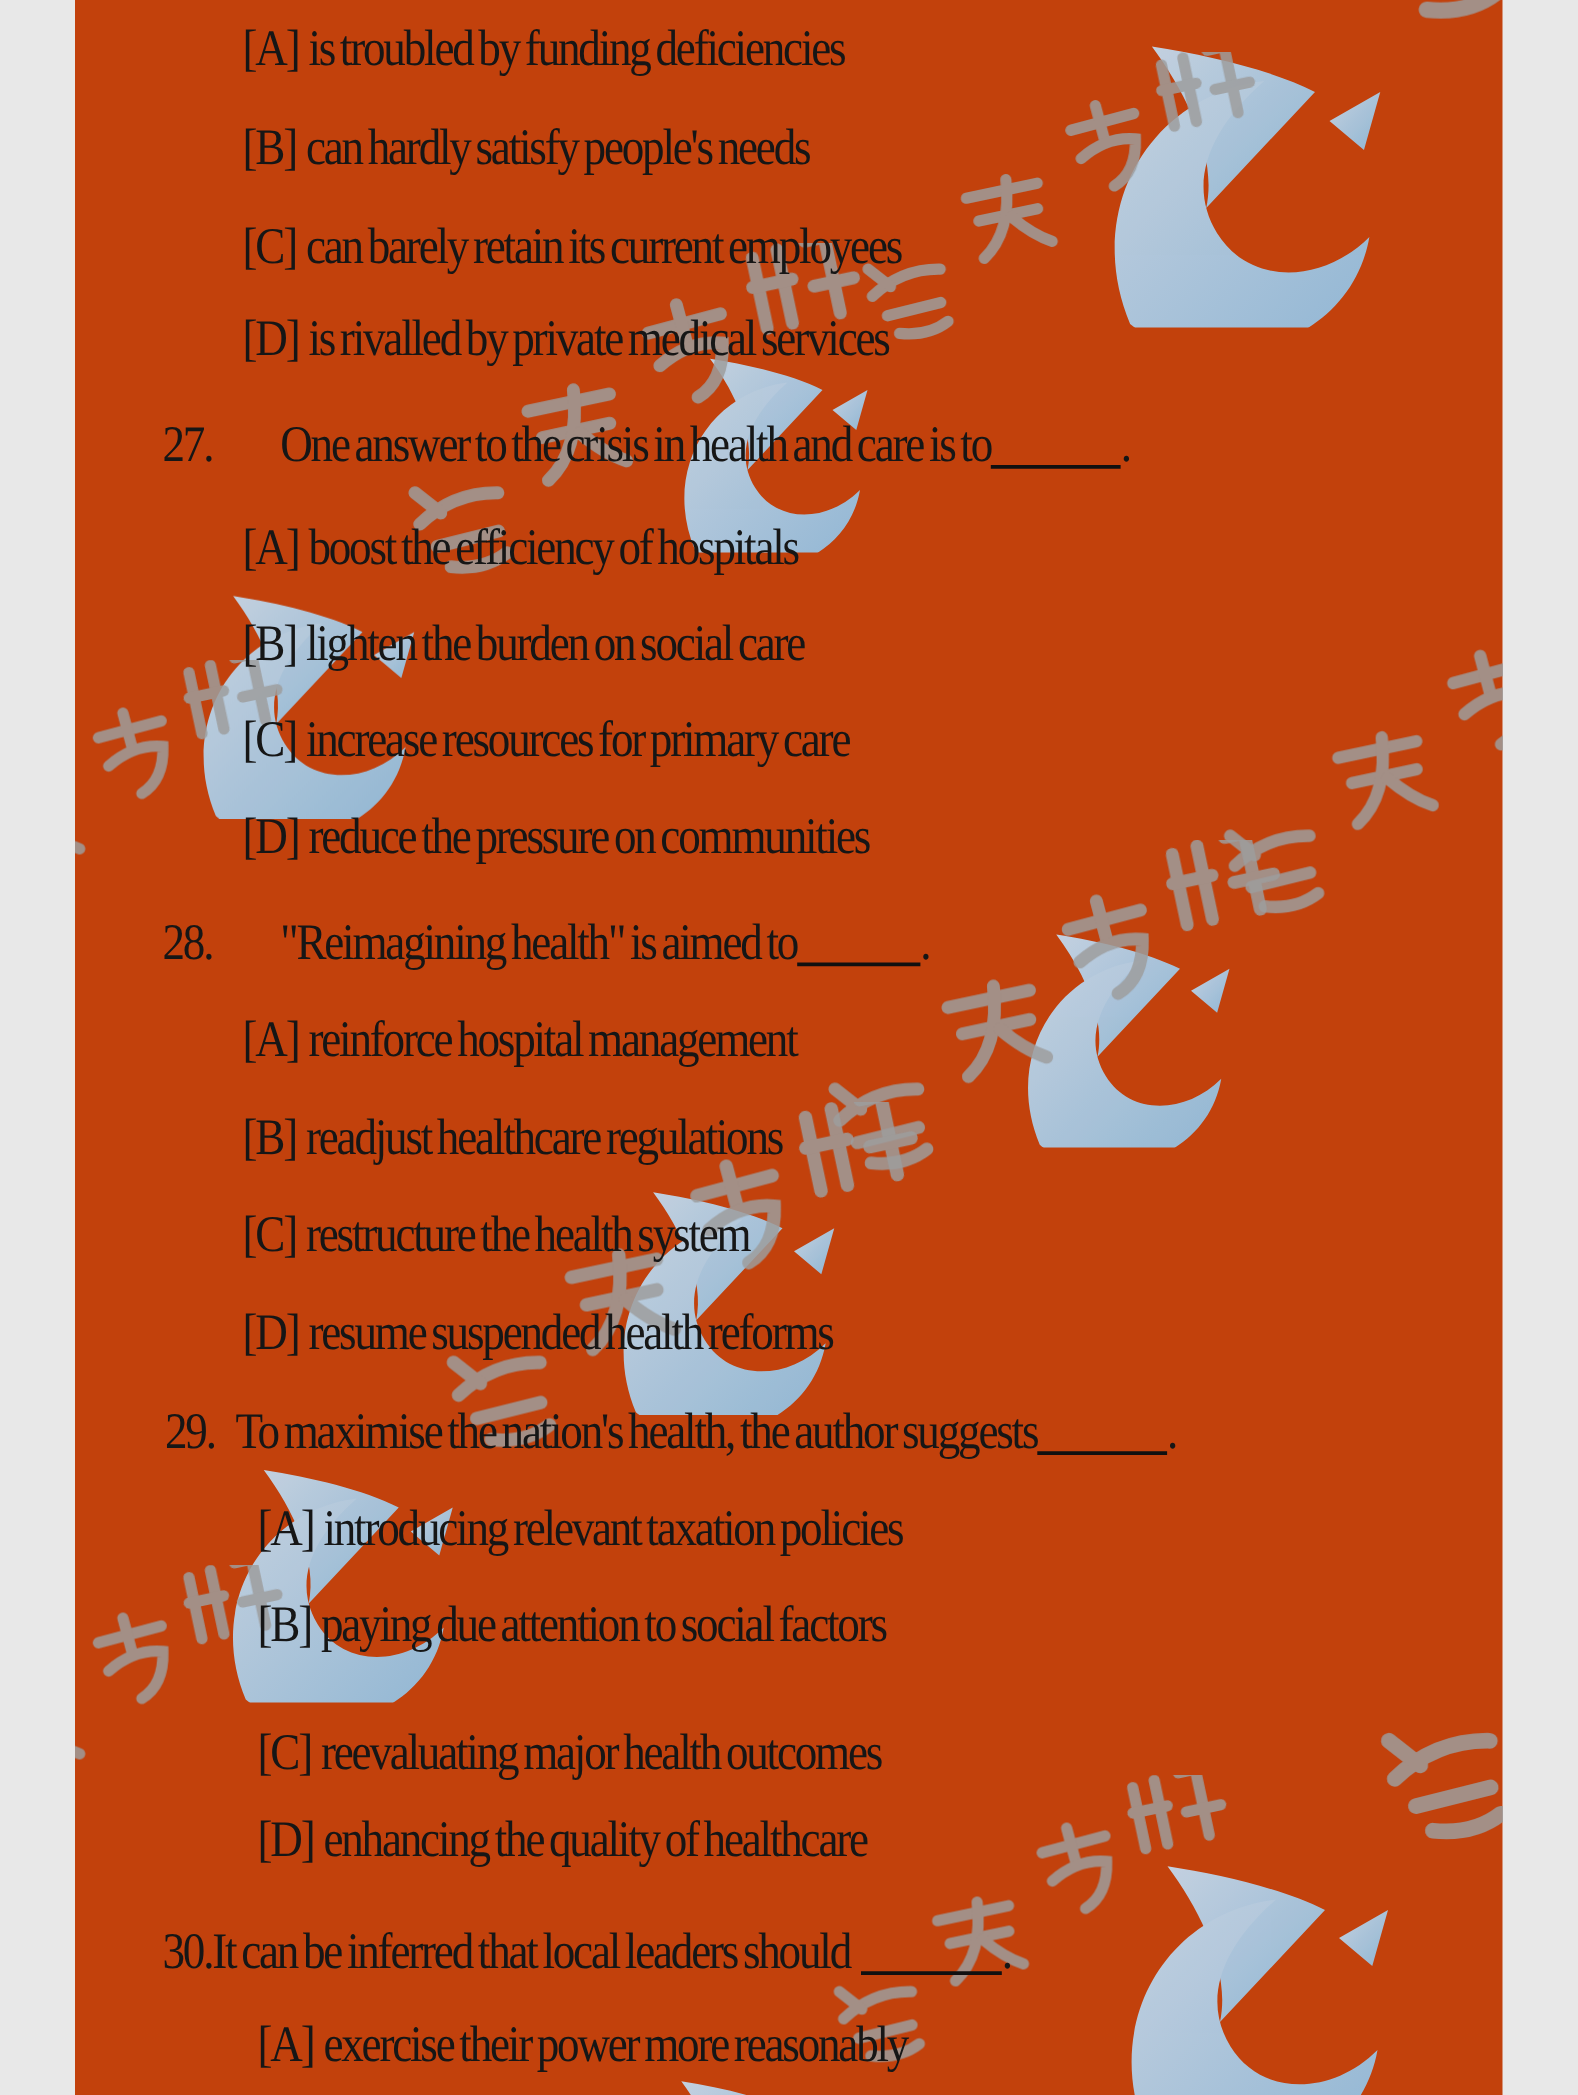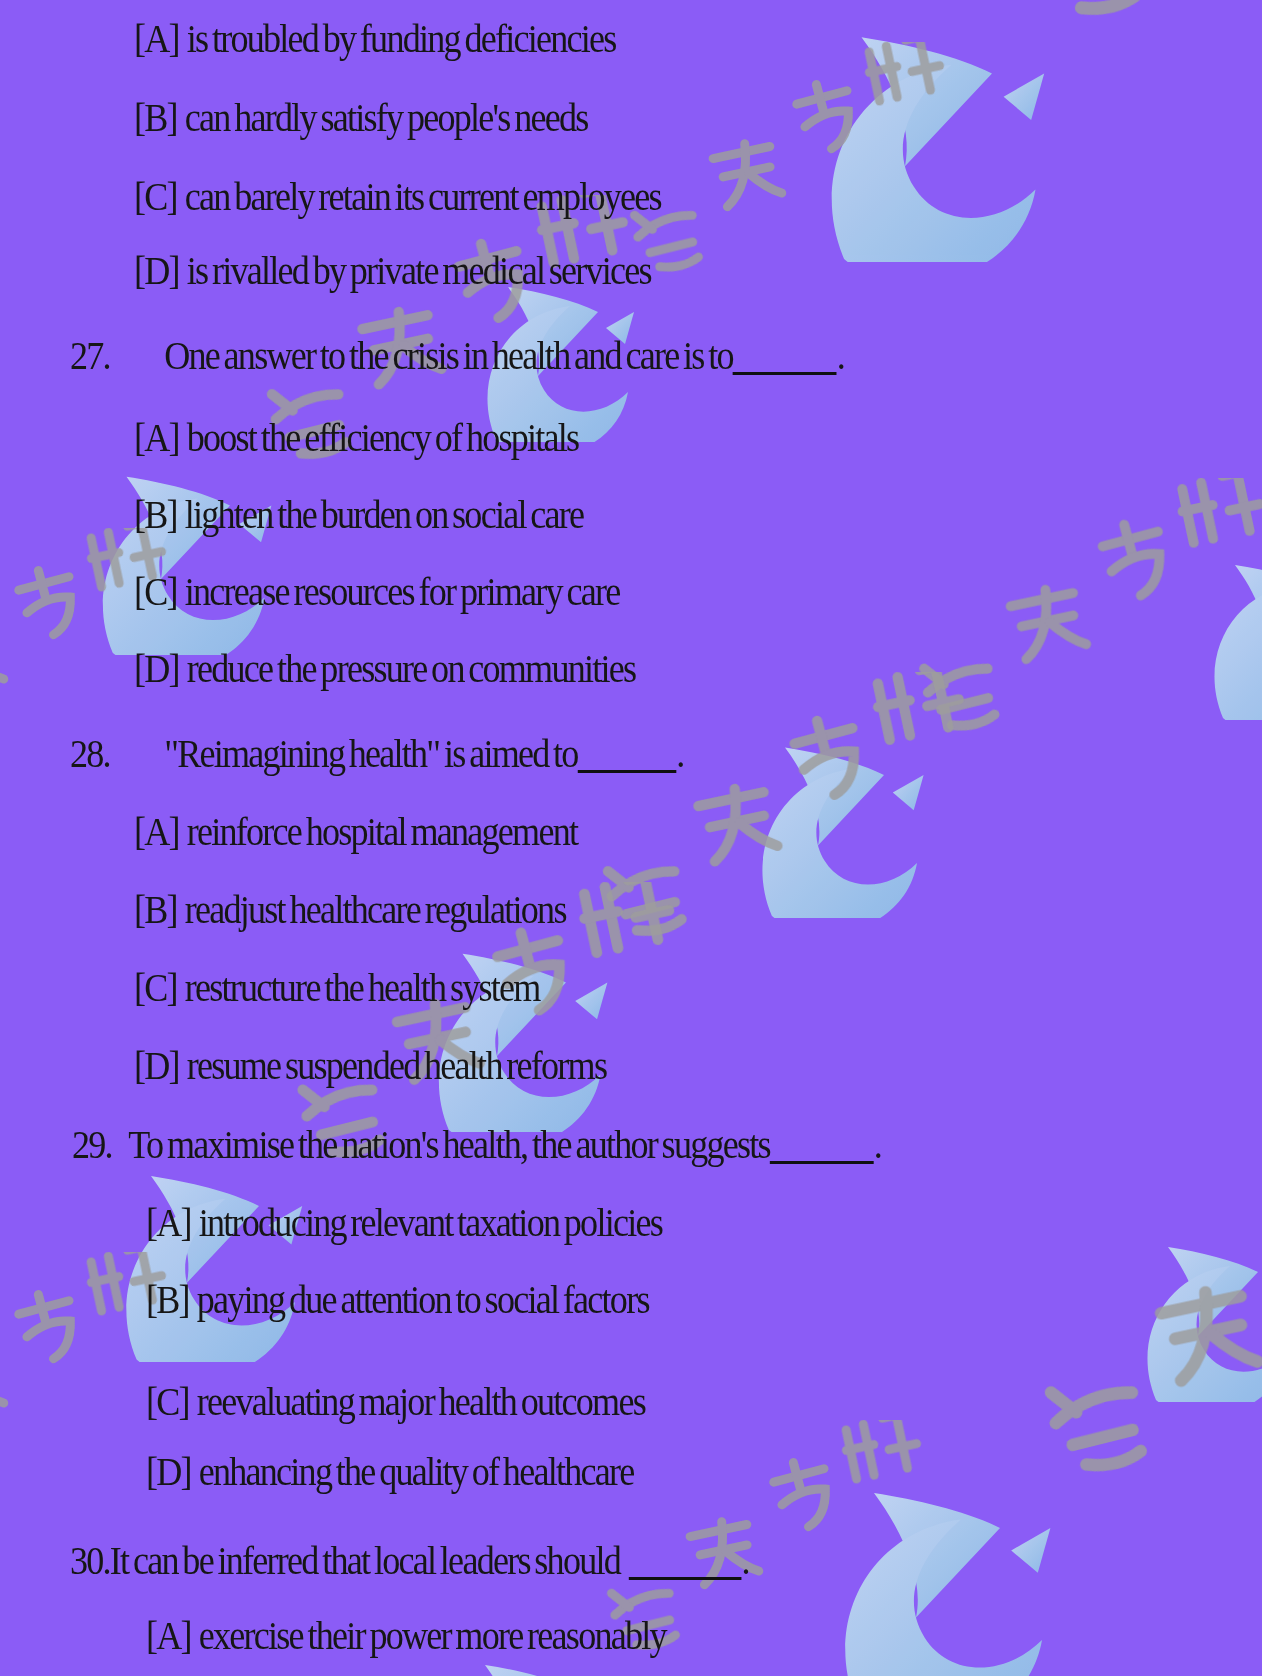--- a/index.html
+++ b/index.html
@@ -1,20 +1,20 @@
 <!DOCTYPE html>
 <html><head>
 <meta charset="utf-8">
 <style>
   html,body{margin:0;padding:0;background:#e8e8e8;}
   #page{
     position:relative;
-    width:1262px;height:1676px;
+    width:1142px;height:1676px;
     margin:0 auto;
-    background:#8b5cf6;
+    background:#c2410c;
     overflow:hidden;
     font-family:"Liberation Serif","DejaVu Serif",serif;
   }
   .line{
     position:absolute;
     white-space:nowrap;
     font-size:41px;
     line-height:1.1;
     letter-spacing:-2px;
     word-spacing:-3px;

